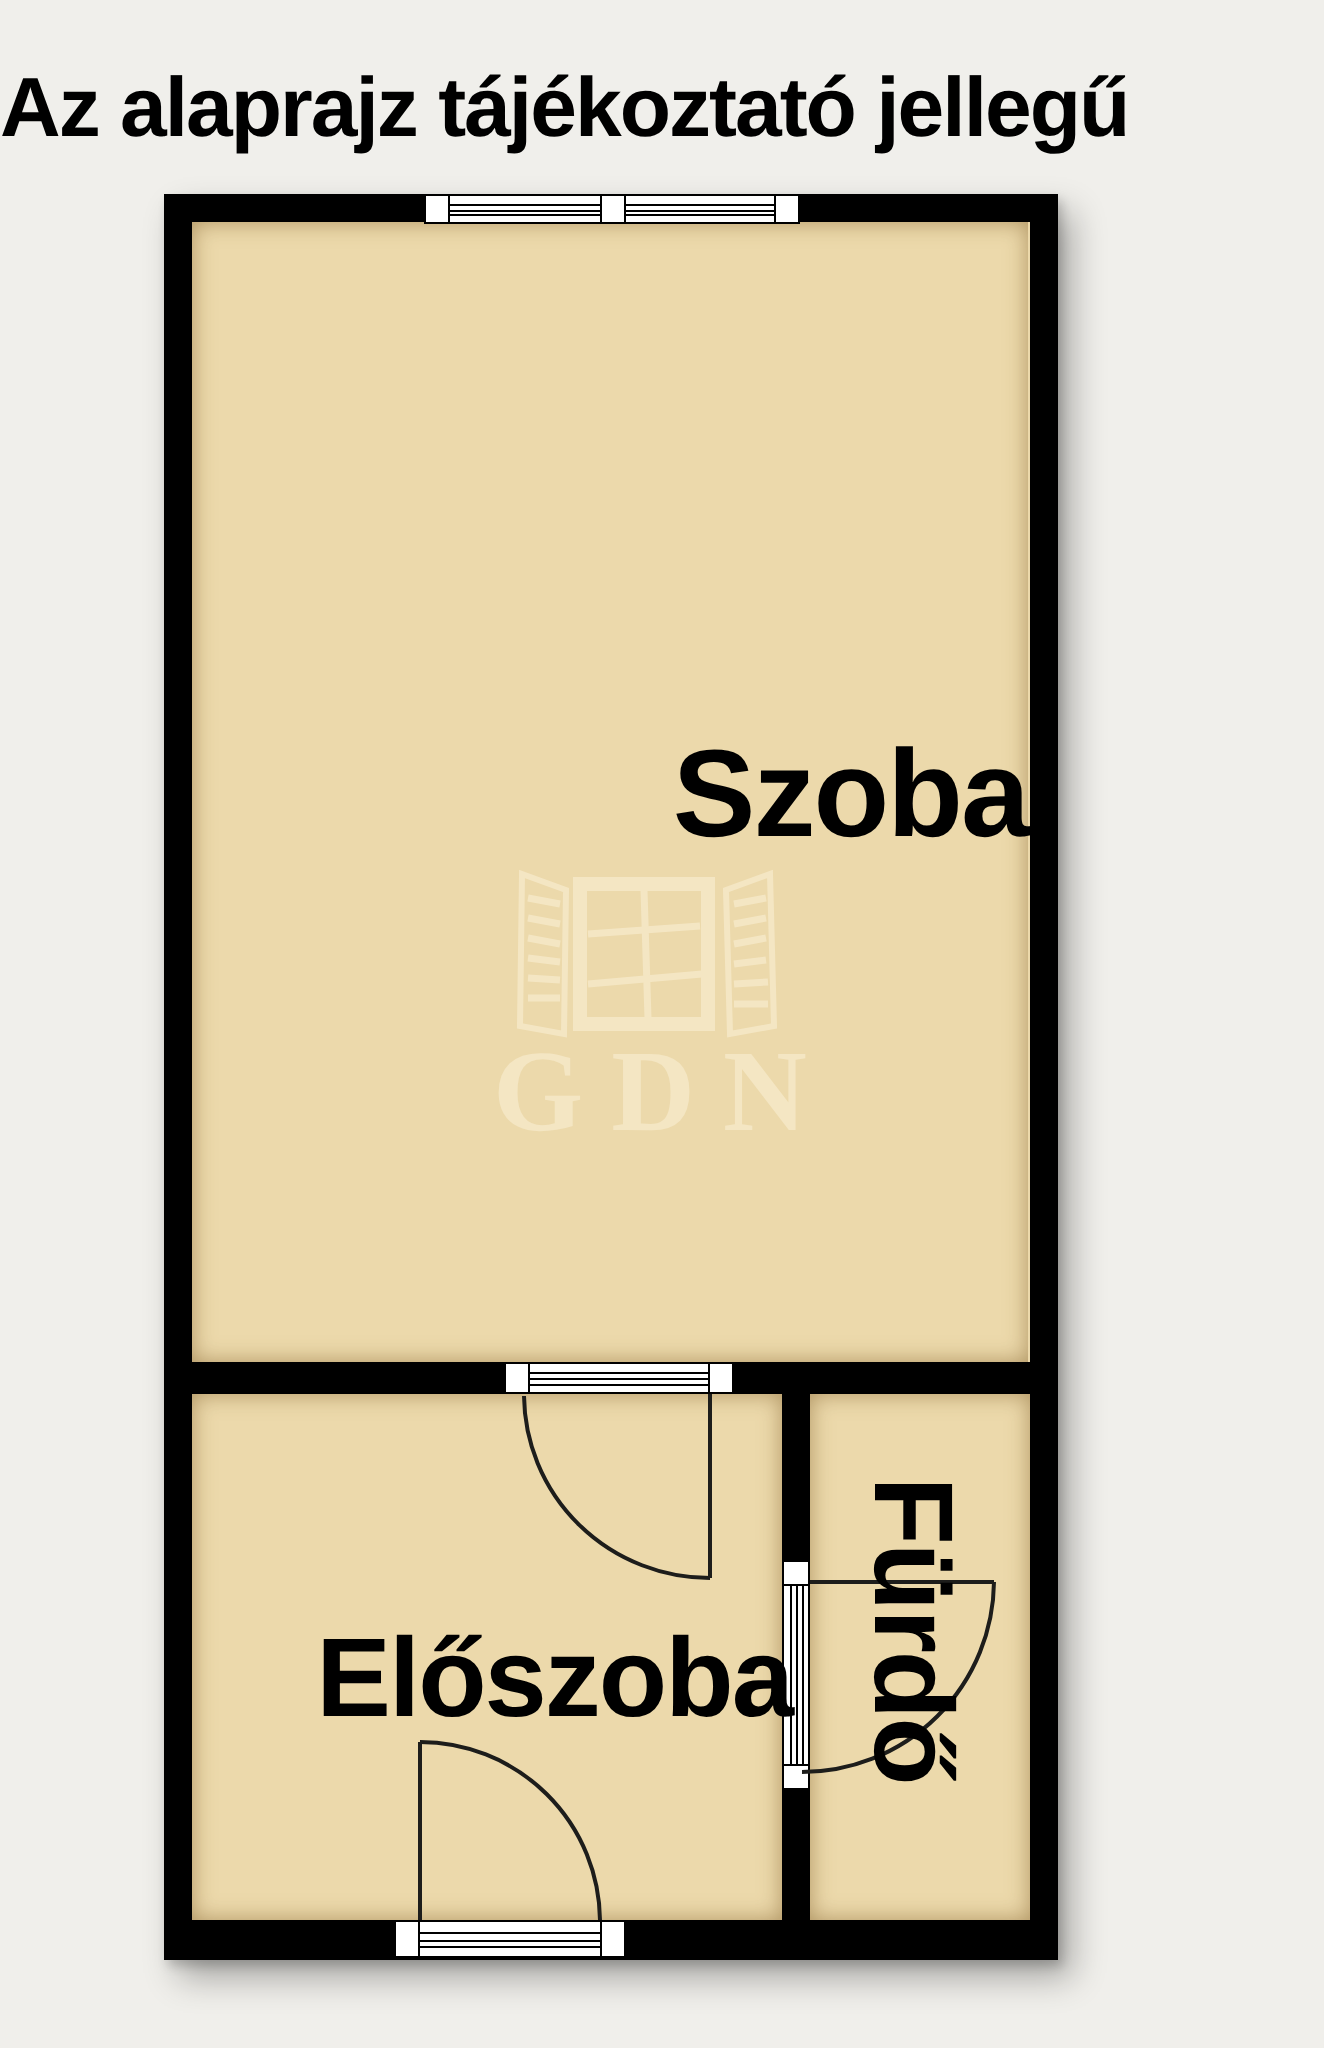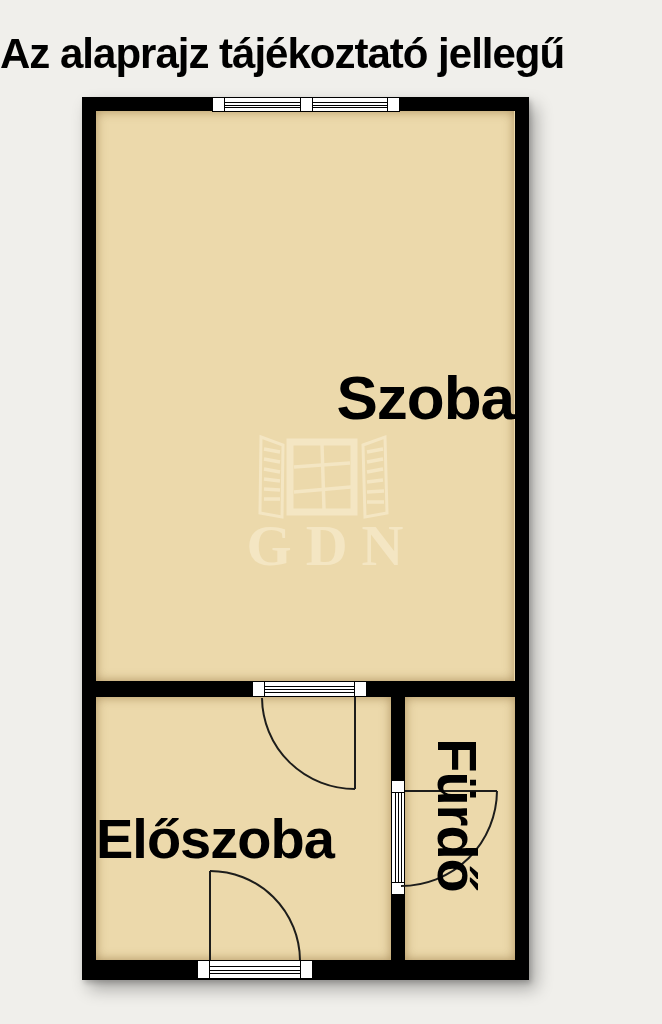--- a/index.html
+++ b/index.html
@@ -40,21 +40,21 @@
   .sym-v .ln{top:1px;bottom:1px;width:1px;}
   .cap{position:absolute;background:#fff;border:1px solid #000;box-sizing:border-box;}
   .sym-h .cap{top:-1px;bottom:-1px;width:13px;}
   .sym-v .cap{left:-1px;right:-1px;height:13px;}
   
   .overlay{position:absolute;left:0;top:0;width:662px;height:1024px;}
   .overlay path{stroke:#1d1d1b;stroke-width:2;fill:none;}
   
   .room-label{position:absolute;font-weight:bold;color:#000;letter-spacing:-1px;}
   .label-szoba   {left:96px;top:362px;width:418px;text-align:right;font-size:62px;}
-  .label-eloszoba{left:96px;top:806px;width:300px;text-align:left;font-size:56px;}
+  .label-eloszoba{left:96px;top:806px;width:300px;text-align:right;font-size:56px;}
   .label-furdo{
     left:457px;top:815px;font-size:56px;white-space:nowrap;
     transform:translate(-50%,-50%) rotate(90deg);
   }
   
   .wm-icon{position:absolute;left:256px;top:434px;}
   .wm-text{
     position:absolute;left:225px;top:512px;width:204px;text-align:center;
     font-family:"Liberation Serif", serif;font-weight:bold;font-size:58px;
     letter-spacing:14px;padding-left:10px;box-sizing:border-box;

